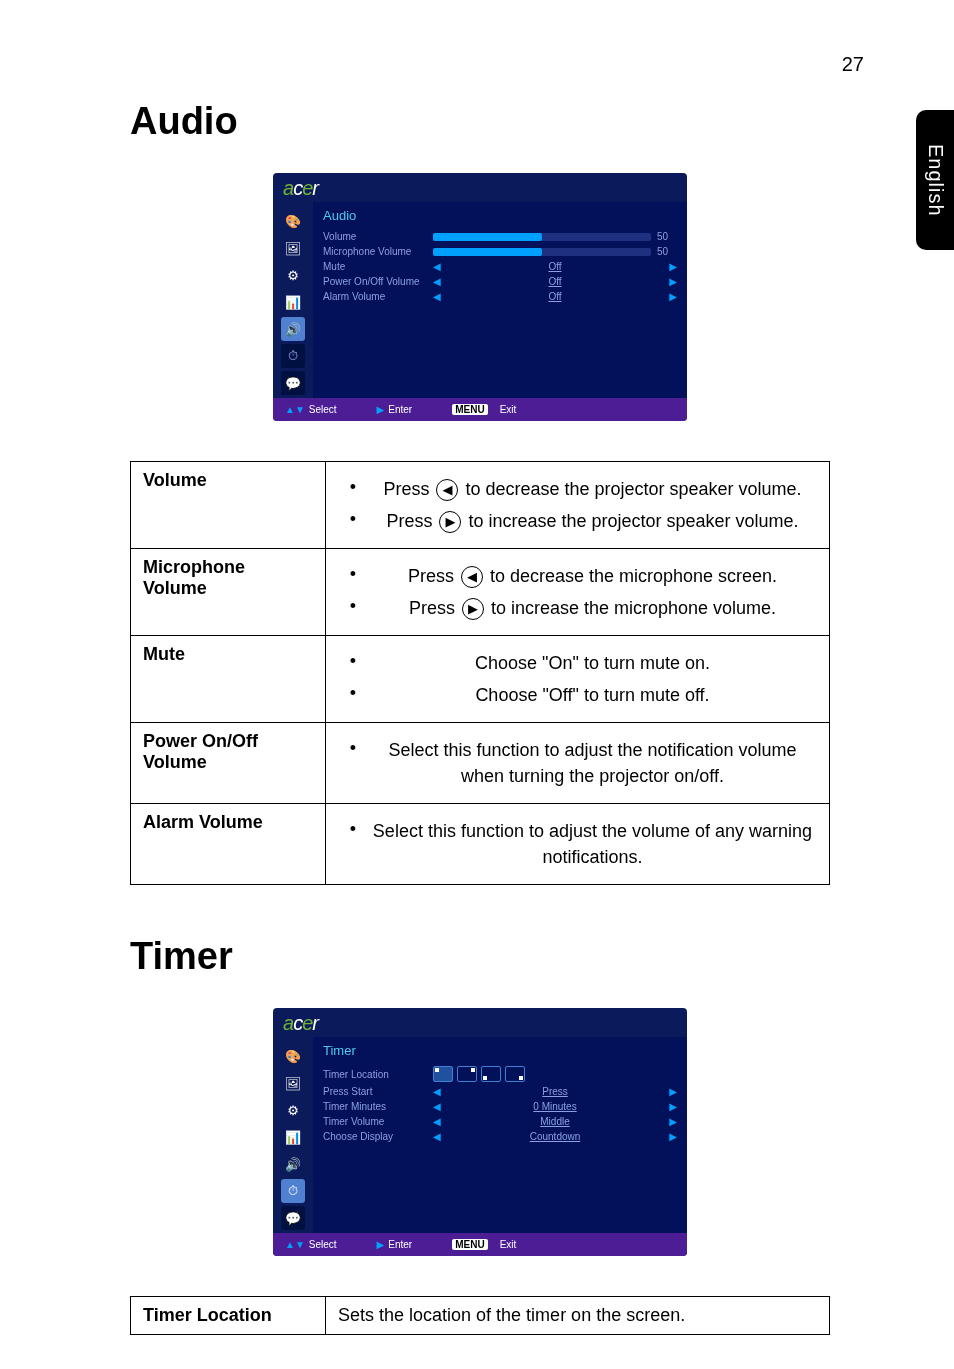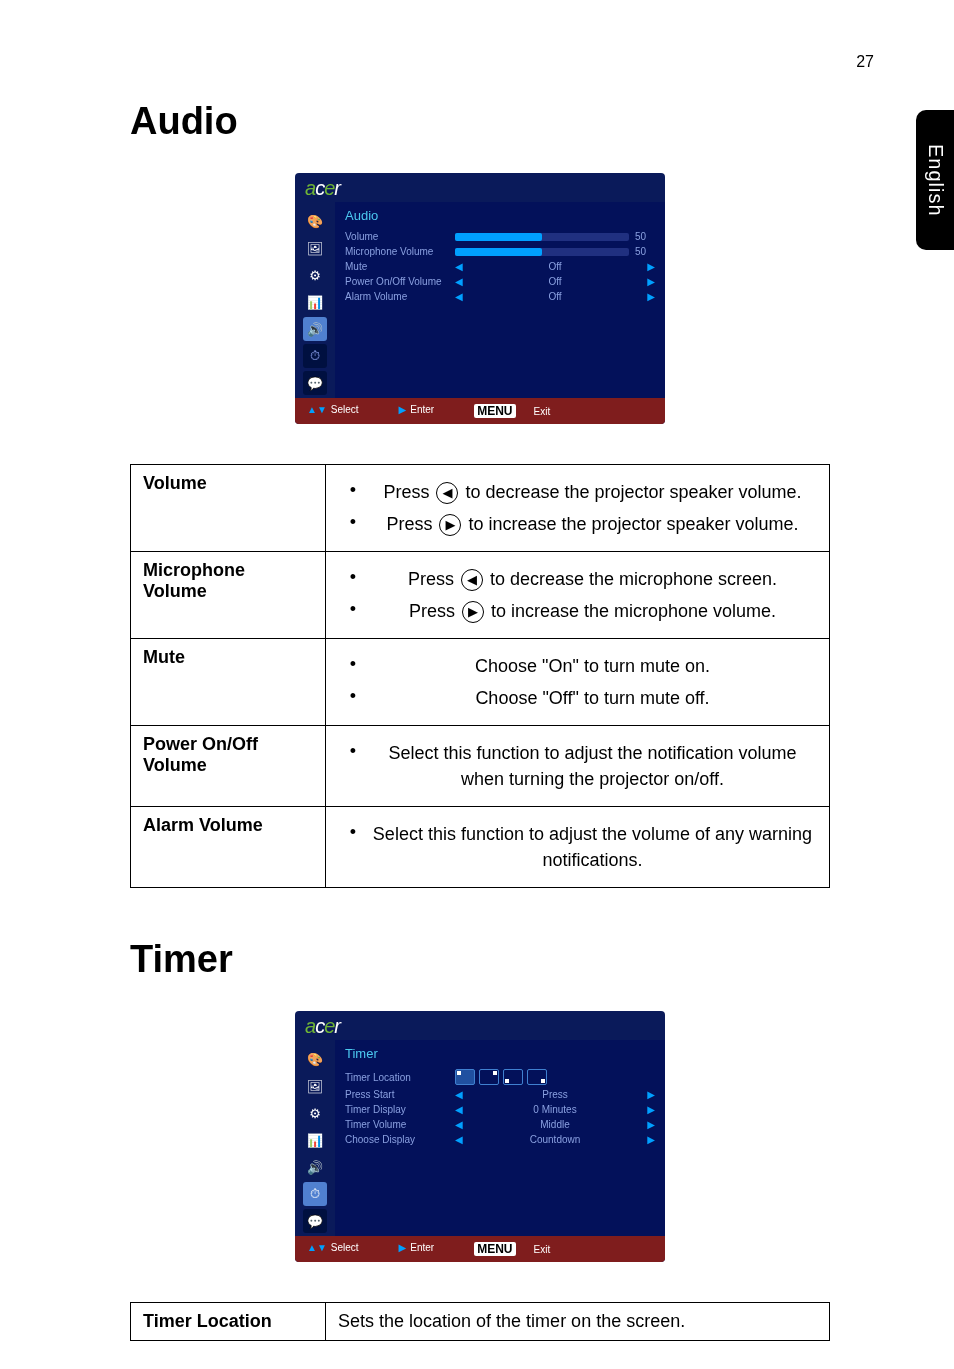--- a/index.html
+++ b/index.html
@@ -7,22 +7,22 @@
       font-family: Arial, Helvetica, sans-serif;
       background: #fff;
       width: 954px;
       height: 1369px;
       position: relative;
       color: #000;
     }
     .page-number {
       position: absolute;
       top: 53px;
-      right: 80px;
-      font-size: 16px;
+      right: 90px;
+      font-size: 20px;
     }
     .side-tab {
       position: absolute;
       right: 0;
       top: 110px;
       background: #000;
       color: #fff;
       width: 38px;
       height: 140px;
       display: flex;
@@ -40,21 +40,21 @@
       left: 130px;
       top: 100px;
       width: 700px;
     }
     h1 {
       font-size: 38px;
       font-weight: bold;
       margin-bottom: 30px;
     }
     .osd-window {
-      width: 370px;
+      width: 414px;
       margin: 0 auto 40px;
       background: #0a1a5a;
       border-radius: 4px;
       overflow: hidden;
       font-size: 11px;
       color: #8aa0e0;
     }
     .osd-header {
       padding: 4px 10px 2px;
     }
@@ -102,21 +102,21 @@
       margin-bottom: 6px;
     }
     .osd-row {
       display: flex;
       align-items: center;
       padding: 2px 0;
       font-size: 10px;
     }
     .osd-row .lbl { width: 110px; }
     .osd-row .arr { color: #00a0ff; font-size: 10px; }
-    .osd-row .val { flex: 1; text-align: center; color: #8aa0e0; }
+    .osd-row .val { flex: 1; text-align: center; color: #8aa0e0; text-decoration: underline; }
     .slider-track {
       flex: 1;
       height: 8px;
       background: #203080;
       border-radius: 2px;
       position: relative;
       margin-right: 6px;
     }
     .slider-fill {
       height: 100%;
@@ -130,31 +130,31 @@
       border: 1px solid #4080d0;
       border-radius: 2px;
       position: relative;
       font-size: 7px;
       display: flex;
     }
     .loc-box.sel { background: #2050a0; }
     .loc-dot { width: 4px; height: 4px; background: #fff; position: absolute; }
     .osd-footer {
       display: flex;
-      align-items: flex-start;
+      align-items: flex-end;
       padding: 6px 12px;
-      background: #7f1d1d;
+      background: #4c1d95;
       gap: 40px;
       font-size: 10px;
       color: #fff;
     }
     .osd-footer .arr-ud { color: #00a0ff; margin-right: 4px; }
     .osd-footer .menu-badge {
-      background: #fff; color: #000; font-size: 12px;
-      padding: 0px 3px; border-radius: 2px; margin-right: 18px;
+      background: #fff; color: #000; font-size: 10px;
+      padding: 0px 3px; border-radius: 2px; margin-right: 12px;
       font-weight: bold;
     }
     table.settings {
       width: 100%;
       border-collapse: collapse;
       margin-bottom: 50px;
     }
     table.settings td {
       border: 1px solid #000;
       padding: 8px 12px;
@@ -368,21 +368,21 @@
               </div>
           </div>
         </div>
         <div class="osd-row">
           <span class="lbl">Press Start</span>
           <span class="arr">◀</span>
           <span class="val">Press</span>
           <span class="arr">▶</span>
         </div>
         <div class="osd-row">
-          <span class="lbl">Timer Display</span>
+          <span class="lbl">Timer Minutes</span>
           <span class="arr">◀</span>
           <span class="val">0 Minutes</span>
           <span class="arr">▶</span>
         </div>
         <div class="osd-row">
           <span class="lbl">Timer Volume</span>
           <span class="arr">◀</span>
           <span class="val">Middle</span>
           <span class="arr">▶</span>
         </div>

